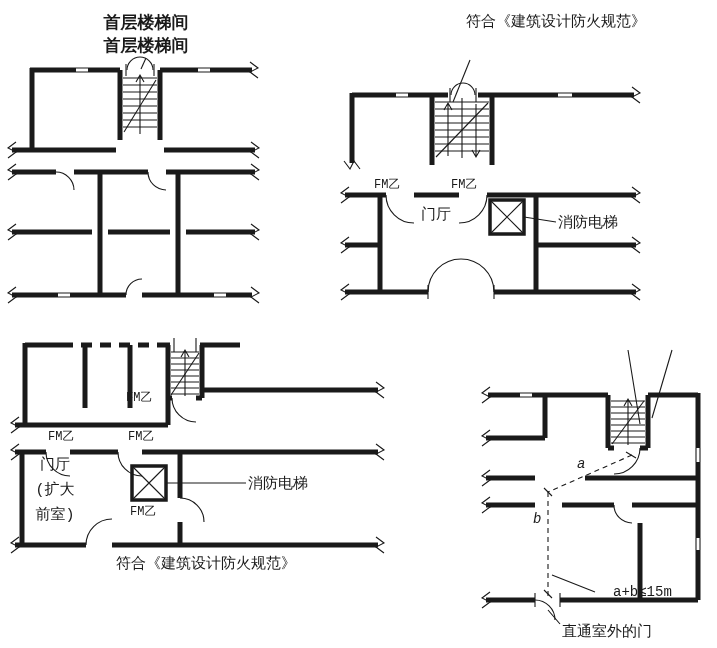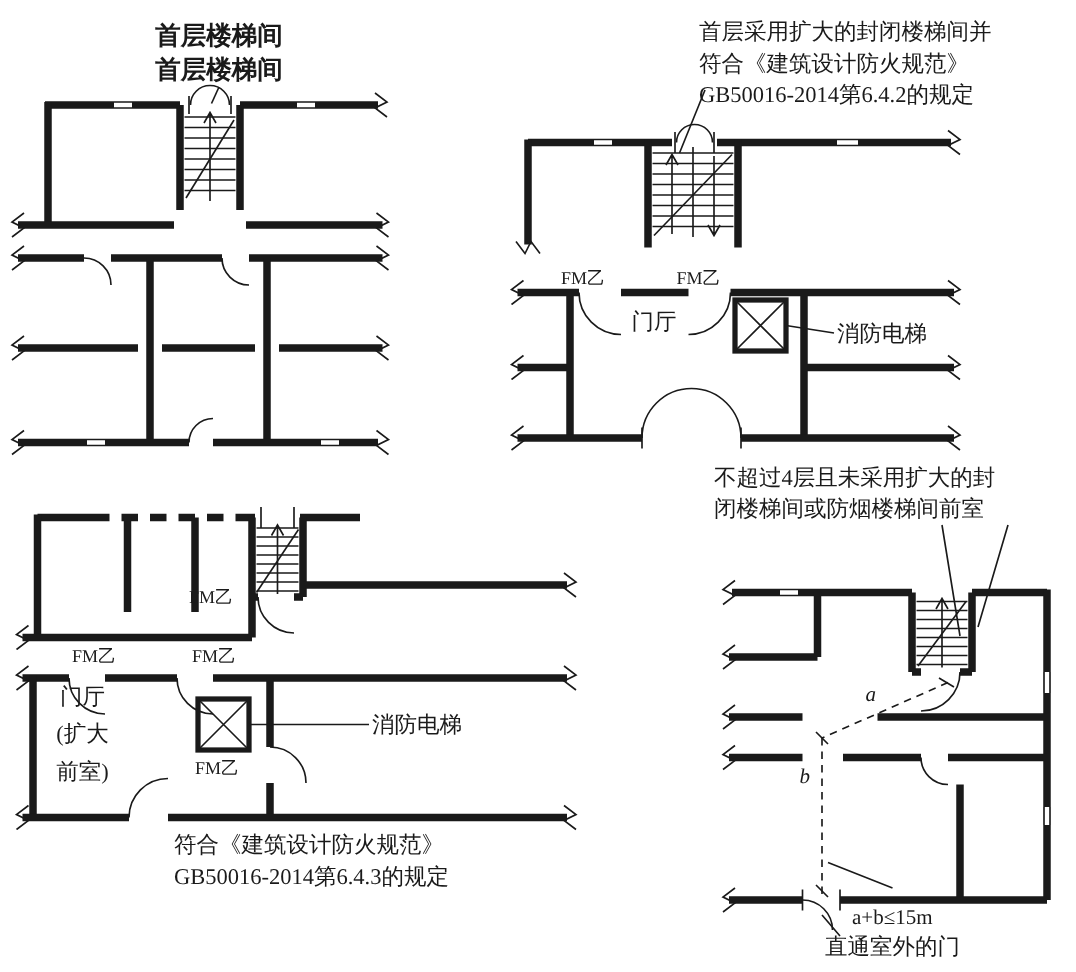--- a/index.html
+++ b/index.html
@@ -1,18 +1,18 @@
 <!DOCTYPE html>
 <html><head>
 <meta charset="utf-8">
 <style>
   * { margin:0; padding:0; box-sizing:border-box; }
   html,body { width:717px; height:648px; background:#ffffff; }
   body { font-family:"Liberation Serif","DejaVu Serif",serif; color:#1a1a1a; overflow:hidden; }
-  .page { position:relative; width:717px; height:464px; background:#ffffff; }
+  .page { position:relative; width:717px; height:464px; background:#ffffff;font-family:Liberation Mono, monospace; }
   .page svg { position:absolute; left:0; top:0; }
   .label { position:absolute; color:#1a1a1a; white-space:nowrap; line-height:1.35; }
   .t17 { font-size:17px; font-weight:bold; line-height:23px; }
   .t15 { font-size:15px; line-height:21px; }
   .t13 { font-size:12px; }
   .t14 { font-size:14px; }
   .ital { font-style:italic; }
   .ctr { text-align:center; }
   
   .w  { stroke:#1a1a1a; stroke-width:5;   fill:none; }
@@ -203,46 +203,39 @@
     </g>
   </g>
 </svg>
 
 <div class="label t17 ctr" style="left:86px; top:12px; width:120px;">
   <div>首层楼梯间</div>
   <div>首层楼梯间</div>
 </div>
 
 <div class="label t15" style="left:466px; top:12px;">
-  <div>首层采用扩大的封闭楼梯间并</div>
   <div>符合《建筑设计防火规范》</div>
-  <div>GB50016-2014第6.4.2的规定</div>
 </div>
 <div class="label t13" style="left:374px; top:177px;">FM乙</div>
 <div class="label t13" style="left:451px; top:177px;">FM乙</div>
 <div class="label t15" style="left:421px; top:205px;">门厅</div>
 <div class="label t15" style="left:558px; top:213px;">消防电梯</div>
 
 <div class="label t13" style="left:126px; top:390px;">FM乙</div>
 <div class="label t13" style="left:48px; top:429px;">FM乙</div>
 <div class="label t13" style="left:128px; top:429px;">FM乙</div>
 <div class="label t13" style="left:130px; top:504px;">FM乙</div>
 <div class="label t15 ctr" style="left:26px; top:453px; width:58px; line-height:25px;">
   <div>门厅</div>
   <div>(扩大</div>
   <div>前室)</div>
 </div>
 <div class="label t15" style="left:248px; top:474px;">消防电梯</div>
 <div class="label t15" style="left:116px; top:554px;">
   <div>符合《建筑设计防火规范》</div>
-  <div>GB50016-2014第6.4.3的规定</div>
-</div>
-
-<div class="label t15" style="left:476px; top:309px;">
-  <div>不超过4层且未采用扩大的封</div>
-  <div>闭楼梯间或防烟楼梯间前室</div>
-</div>
+</div>
+
 <div class="label t14 ital" style="left:577px; top:455px;">a</div>
 <div class="label t14 ital" style="left:533px; top:510px;">b</div>
-<div class="label t14" style="left:568px; top:583px;margin-top:21px;">a+b≤15m</div>
-<div class="label t15" style="left:550px; top:622px;">直通室外的门</div>
+<div class="label t14" style="left:613px; top:583px;">a+b≤15m</div>
+<div class="label t15" style="left:562px; top:622px;">直通室外的门</div>
 
 </div>
 
 </body></html>

